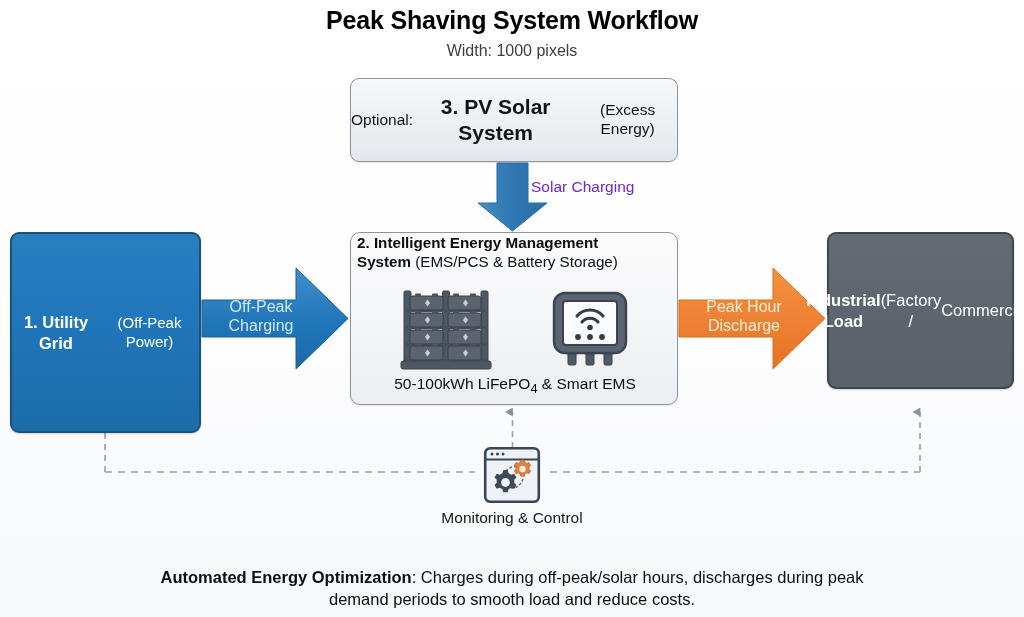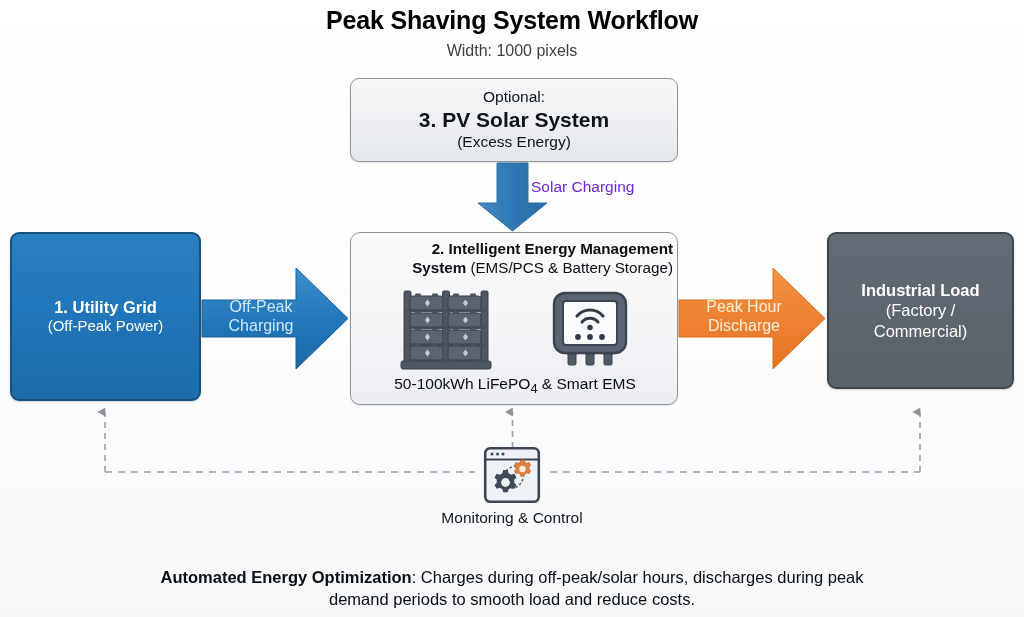--- a/index.html
+++ b/index.html
@@ -22,29 +22,29 @@
     color: #000000; letter-spacing: -0.2px;
   }
   .subtitle {
     position: absolute; left: 0; top: 42px; width: 1024px;
     text-align: center; font-size: 16px; color: #3c4043;
   }
 
   
   .node {
     position: absolute; border-radius: 9px;
-    display: flex; flex-direction: column;
+    display: flex; flex-direction: row;
     align-items: center; justify-content: center;
     text-align: center; line-height: 1.22;
   }
   .node .l1 { font-weight: bold; }
 
   
   #utility-grid {
-    left: 10px; top: 232px; width: 191px; height: 169px;
+    left: 10px; top: 232px; width: 191px; height: 201px;
     background: linear-gradient(180deg,#2a7fc1 0%,#2076ba 45%,#1c6ca9 100%);
     border: 2px solid #17527f;
     color: #ffffff; font-size: 16.5px;
     box-shadow: 0 1px 2px rgba(0,0,0,.18);
   }
   #utility-grid .l2 { font-size: 15px; }
 
   
   #industrial-load {
     left: 827px; top: 232px; width: 187px; height: 157px;
@@ -65,22 +65,22 @@
   #pv-solar .l2 { font-size: 21px; }
 
   
   #ems-box {
     position: absolute; left: 350px; top: 232px; width: 328px; height: 173px;
     background: linear-gradient(180deg,#fbfbfc 0%,#f4f5f7 55%,#eceef1 100%);
     border: 1.6px solid #8d949c; border-radius: 10px;
     box-shadow: 0 1px 2px rgba(0,0,0,.10);
   }
   #ems-heading {
-    position: absolute; left: 6px; top: 6px; width: 316px;
-    text-align: right; font-size: 15.2px; color: #0b0e11; line-height: 1.25;
+    position: absolute; left: 6px; top: 0; width: 316px;
+    text-align: left; font-size: 15.2px; color: #0b0e11; line-height: 1.25;
   }
   #ems-heading b { font-weight: bold; }
   #ems-footer {
     position: absolute; left: 6px; bottom: 8px; width: 316px;
     text-align: center; font-size: 15.5px; color: #0b0e11;
   }
   #ems-icons {
     position: absolute; left: 0; top: 52px; width: 328px; height: 90px;
     display: flex; align-items: center; justify-content: center; gap: 58px;
   }

